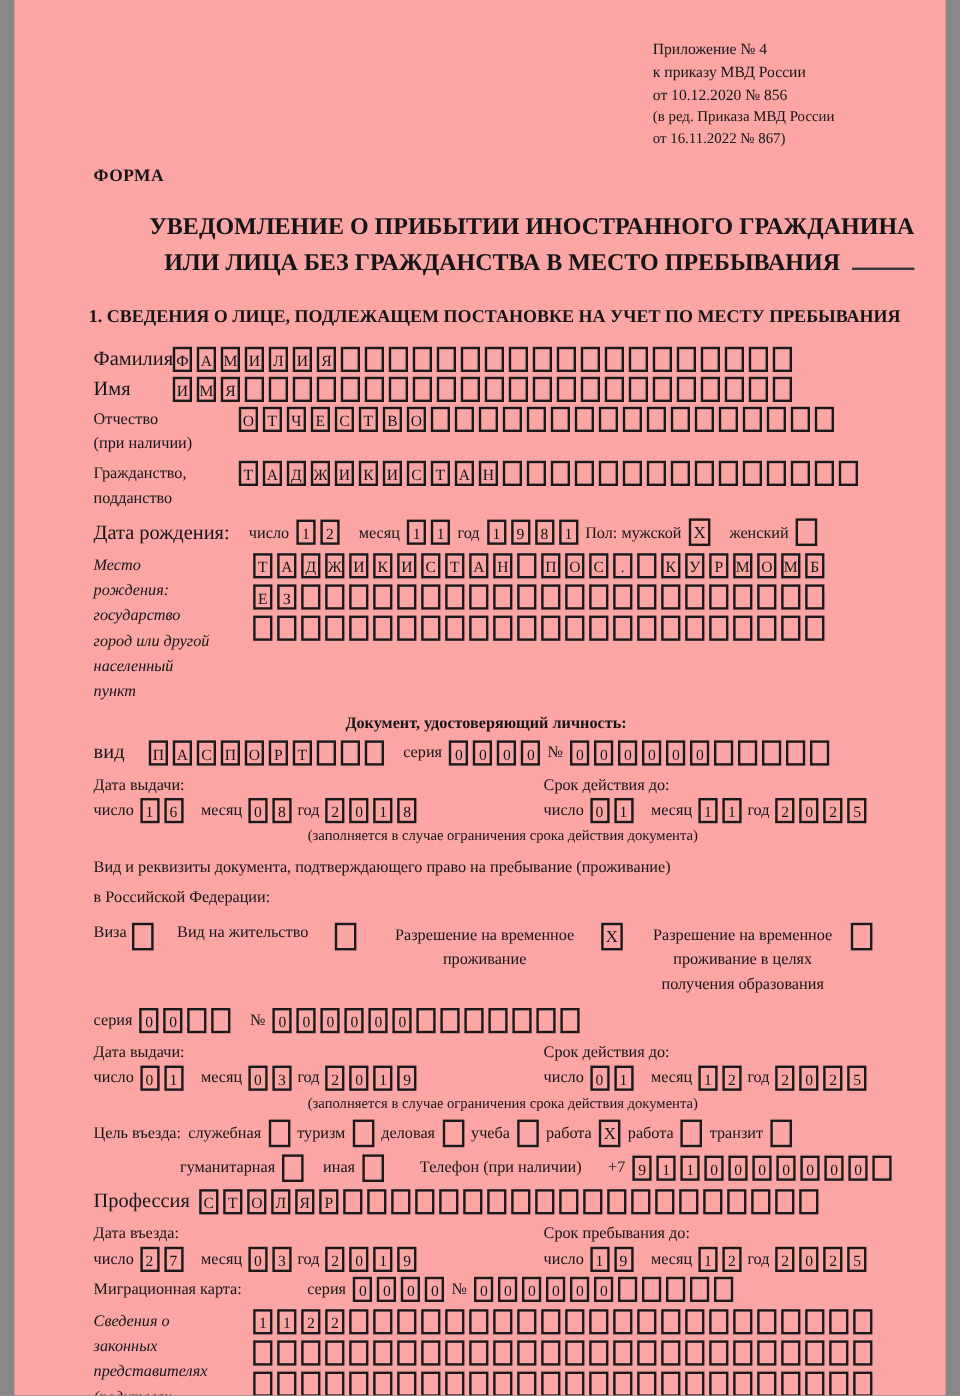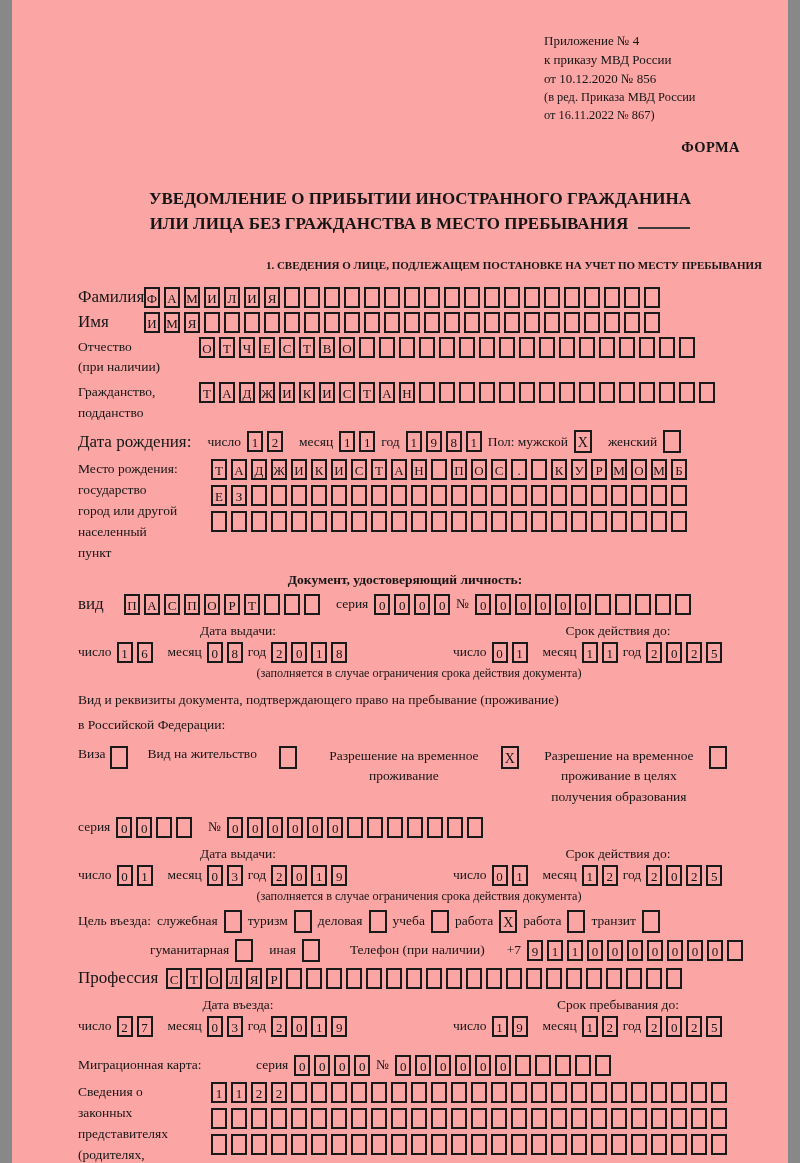--- a/index.html
+++ b/index.html
@@ -5,50 +5,50 @@
   * { margin:0; padding:0; box-sizing:border-box; }
   html,body { background:#888; }
   .page {
     width:776px; height:1163px; margin:0 auto; background:#fca5a5;
     font-family:"Liberation Serif","DejaVu Serif",serif; color:#151515;
     padding:32px 26px 0 66px; overflow:hidden; position:relative;
   }
   
   .hdr { margin-left:auto; width:218px; font-size:13px; line-height:1.45; }
   .hdr-sub { font-size:12.4px; }
-  .forma { text-align:right; font-weight:bold; font-size:14.5px; margin:14px 22px 0 0; letter-spacing:.4px; }
+  .forma { font-weight:bold; font-size:14.5px; margin:14px 22px 0 0; letter-spacing:.4px; }
   
-  .title { text-align:center; font-weight:bold; font-size:17px; line-height:1.5; margin-top:30px; }
+  .title { text-align:right; font-weight:bold; font-size:20px; line-height:1.5; margin-top:18px; }
   .title-underline { display:inline-block; width:52px; border-bottom:2px solid #3a3a3a; margin-left:10px; }
-  .sec-head { font-weight:bold; font-size:11px; margin:22px 0 16px -4px; white-space:nowrap;text-align:right; }
+  .sec-head { font-weight:bold; font-size:15px; margin:22px 0 16px -4px; white-space:nowrap; }
   
   .frow { display:flex; align-items:center; margin-bottom:4px; }
   .frow-top { display:flex; align-items:flex-start; margin-bottom:4px;gap:33px; }
   .flabel { font-size:17px; flex-shrink:0; }
   .flabel-block { font-size:13.5px; line-height:1.55; flex-shrink:0; }
-  .w66 { width:66px; } .w88 { width:88px; } .w100 { width:100px; }
+  .w66 { width:66px; } .w88 { width:88px; } .w100 { width:100px;font-style:italic; }
   .cells { display:flex; gap:4px; flex-wrap:nowrap; }
   .cells-stack .cells { margin-bottom:5px; }
   .cell {
     width:16px; height:21px; border:2px solid #1a1a1a; flex-shrink:0;
     font-size:13px; line-height:20px; text-align:center;
   }
   .checkbox {
     width:18px; height:23px; border:2px solid #1a1a1a; display:inline-block; flex-shrink:0;
     text-align:center; line-height:22px; font-size:14px;
   }
   .inline-row { display:flex; align-items:center; font-size:13.5px; }
   .inline-row > * { margin-right:6px; }
   .gap-l { margin-left:10px !important; }
   
   .center-bold { text-align:center; font-weight:bold; font-size:13.5px; margin:8px 30px 6px 0; }
   
   .datepair { display:flex; margin-top:8px; font-size:13.5px; }
   .dp-col1 { width:375px; flex-shrink:0; }
-  .dp-head { text-align:center; margin-bottom:3px;font-family:Liberation Serif, serif; }
+  .dp-head { margin-bottom:3px;font-family:Liberation Serif, serif; }
   .dp-col1 .dp-head { width:320px; }
   .dp-col2 .dp-head { width:330px; }
   .dp-row { display:flex; align-items:center; }
   .dp-row > * { margin-right:5px; }
   .dp-note { text-align:center; font-size:12.2px; margin-top:3px; padding-right:2px; }
   
   .optrow { display:flex; align-items:flex-start; margin-top:8px; font-size:13.5px; }
   .opt-multi { text-align:center; line-height:1.5; }
   .plain { font-size:13.5px; line-height:1.9; }
   .rep-note { font-size:12.6px; text-align:center; margin:2px 0 0 100px; }
@@ -609,21 +609,21 @@
         <span class="cells">
             <span class="cell">2</span>
             <span class="cell">0</span>
             <span class="cell">2</span>
             <span class="cell">5</span>
           </span>
       </div>
     </div>
   </div>
 
-  <div class="inline-row" style="margin-top:18px">
+  <div class="inline-row" style="margin-top:4px">
     <span style="width:172px">Миграционная карта:</span>
     <span>серия</span>
     <span class="cells">
         <span class="cell">0</span>
         <span class="cell">0</span>
         <span class="cell">0</span>
         <span class="cell">0</span>
       </span>
     <span>№</span>
     <span class="cells">

